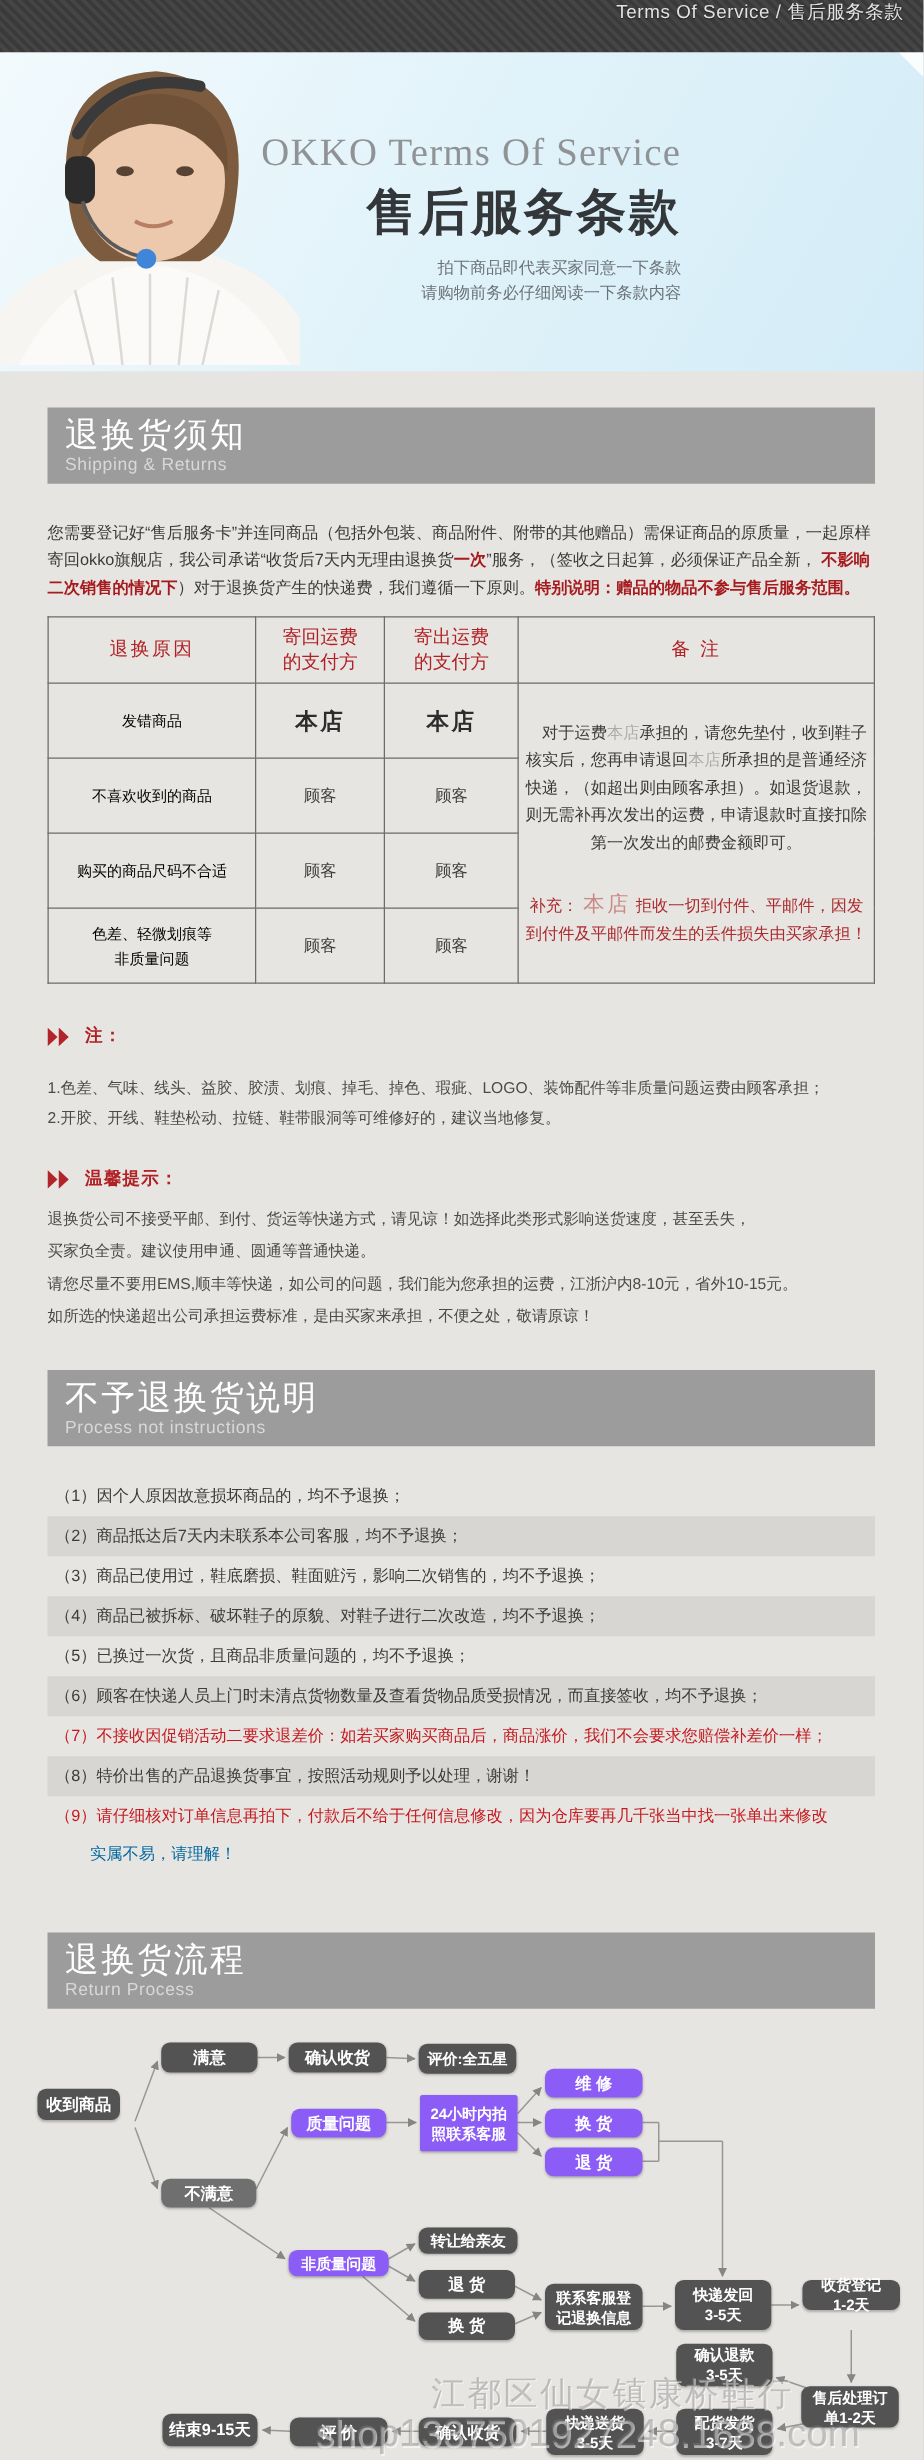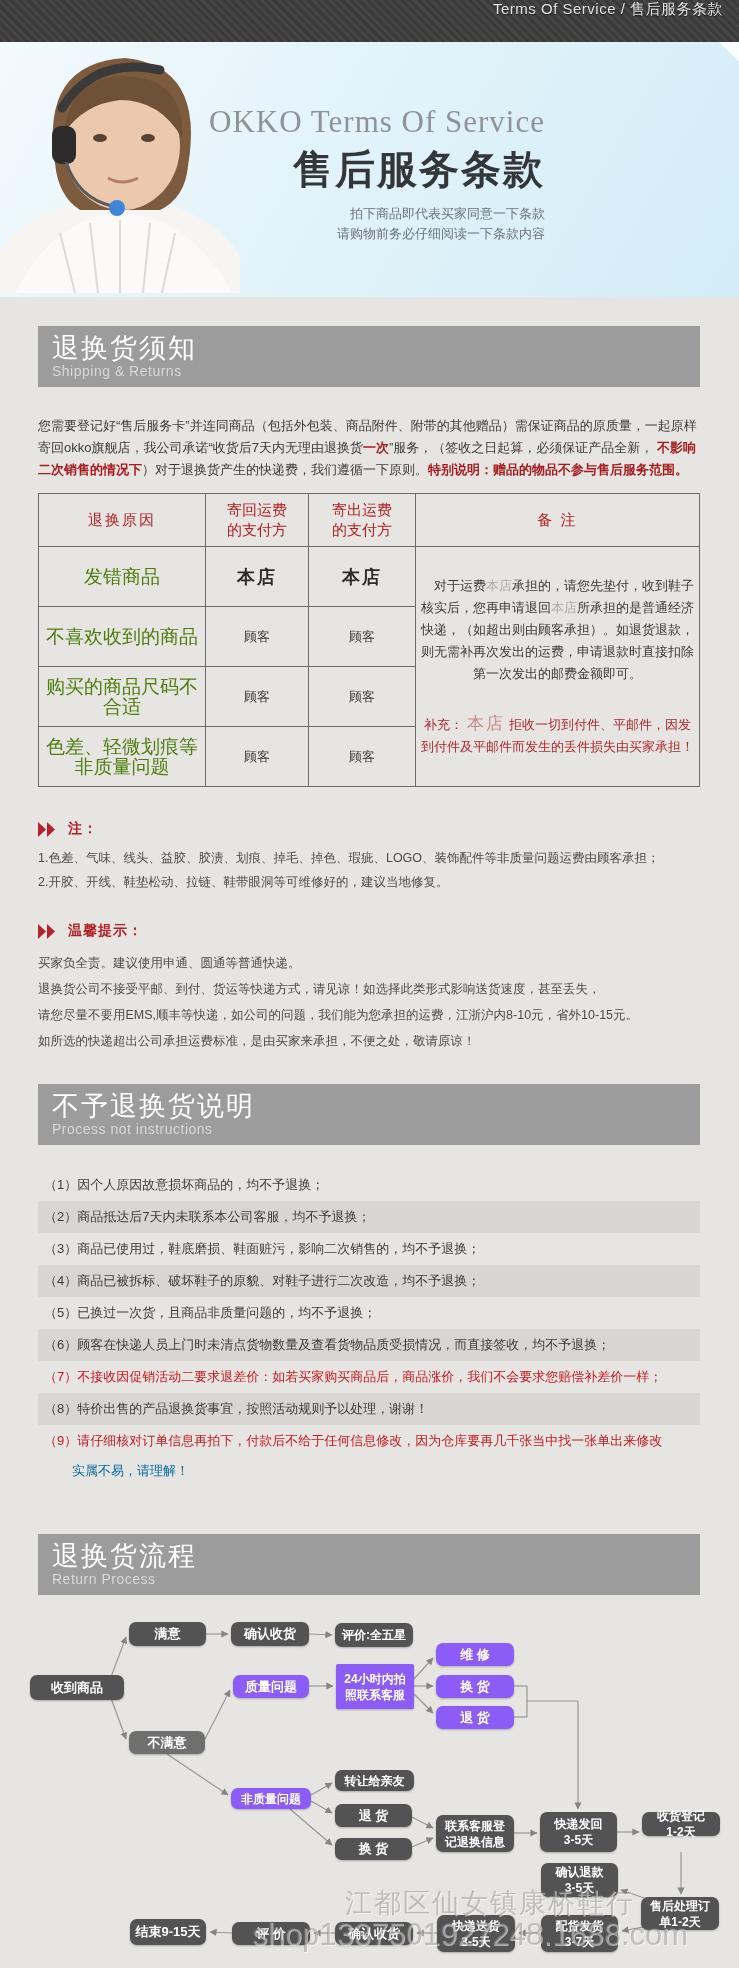--- a/index.html
+++ b/index.html
@@ -32,35 +32,35 @@
 
   
   .intro { margin-top:28px; font-size:13px; line-height:22px; color:#3a3a3a; }
   .red-bold { color:#a61b1e; font-weight:bold; }
 
   
   table.returns { width:100%; border-collapse:collapse; margin-top:12px; }
   table.returns td, table.returns th { border:1px solid #6b6b6b; text-align:center; vertical-align:middle; padding:6px 4px; }
   table.returns th { color:#b02024; font-weight:normal; font-size:15px; white-space:pre-line; line-height:20px; height:48px; }
   th.big-h { font-size:17px; letter-spacing:2px; }
-  td.reason { font-size:19px; color:#4d7c0f; white-space:pre-line; line-height:20px; height:60px;margin-left:20px; }
+  td.reason { font-size:12px; color:#000000; white-space:pre-line; line-height:20px; height:60px;margin-left:20px; }
   td.payer { font-size:13px; color:#3c3c3c; }
   td.payer-big { font-size:18px; color:#2c2c2c; font-weight:600; letter-spacing:2px; }
   td.remark-cell { text-align:left; vertical-align:top; padding:10px 12px; width:306px; }
   .remark-p { font-size:13px; line-height:22px; color:#3a3a3a; }
   .faded { color:#aeaca9; }
   .remark-sup { margin-top:28px; font-size:13px; line-height:22px; color:#ab2a2e; }
   .remark-sup .shop { font-size:17px; color:#c98a85; letter-spacing:2px; padding:0 4px; }
 
   
   .note-block { margin-top:33px; }
   .note-head { display:flex; align-items:center; gap:8px; }
   .chev { display:inline-block; line-height:0; }
   .note-title { color:#b02024; font-size:14px; font-weight:bold; letter-spacing:1px; }
-  .note-lines { margin-top:8px; font-size:12.5px; line-height:24px; color:#4a4a4a; }
+  .note-lines { margin-top:20px; font-size:12.5px; line-height:24px; color:#4a4a4a; }
   .tips-lines { margin-top:10px; font-size:12.5px; line-height:26px; color:#4a4a4a; }
 
   
   .nr-list { margin-top:24px; }
   .nr-item { font-size:13px; color:#3c3c3c; line-height:20px; padding:6px 6px; }
   .nr-item.band { background:#d8d6d3; }
   .nr-item.red { color:#c41a1f; }
   .nr-item2 { font-size:13px; color:#0369a1; line-height:20px; padding:4px 6px 10px 34px; }
 
   .gap-a { height:29px; } .gap-b { height:30px; } .gap-c { height:43px; }
@@ -187,22 +187,22 @@
       <div class="note-head">
         <span class="chev">
           <svg width="22" height="15" viewBox="0 0 22 15">
               <path d="M0,0 L8,7.5 L0,15 Z" fill="#b3242a"></path>
               <path d="M9,0 L17,7.5 L9,15 Z" fill="#b3242a"></path>
             </svg>
         </span>
         <span class="note-title">温馨提示：</span>
       </div>
       <div class="tips-lines">
+        <div>退换货公司不接受平邮、到付、货运等快递方式，请见谅！如选择此类形式影响送货速度，甚至丢失，</div>
         <div>买家负全责。建议使用申通、圆通等普通快递。</div>
-        <div>退换货公司不接受平邮、到付、货运等快递方式，请见谅！如选择此类形式影响送货速度，甚至丢失，</div>
         <div>请您尽量不要用EMS,顺丰等快递，如公司的问题，我们能为您承担的运费，江浙沪内8-10元，省外10-15元。</div>
         <div>如所选的快递超出公司承担运费标准，是由买家来承担，不便之处，敬请原谅！</div>
       </div>
     </div>
 
     <div class="gap-b"></div>
 
     <div class="secbar">
       <div class="t">不予退换货说明</div>
       <div class="s">Process not instructions</div>
@@ -262,21 +262,21 @@
         <line x1="681" y1="257" x2="681" y2="299" marker-end="url(#arr)"></line>
         <line x1="650" y1="305" x2="621" y2="295" marker-end="url(#arr)"></line>
         <line x1="648" y1="331" x2="622" y2="336" marker-end="url(#arr)"></line>
         <line x1="541" y1="338" x2="519" y2="338" marker-end="url(#arr)"></line>
         <line x1="437" y1="338" x2="417" y2="338" marker-end="url(#arr)"></line>
         <line x1="335" y1="338" x2="314" y2="338" marker-end="url(#arr)"></line>
         <line x1="232" y1="338" x2="210" y2="337" marker-end="url(#arr)"></line>
       </g>
     </svg>
 
-    <div class="fbox dark" style="left:30px;  top:80px;  width:94px; height:25px;">收到商品</div>
+    <div class="fbox dark" style="left:30px;  top:64px;  width:66px; height:25px;">收到商品</div>
     <div class="fbox dark" style="left:129px; top:27px;  width:77px; height:24px;">满意</div>
     <div class="fbox dark" style="left:231px; top:27px;  width:78px; height:24px;">确认收货</div>
     <div class="fbox dark sm" style="left:335px; top:28px; width:78px; height:24px;">评价:全五星</div>
     <div class="fbox light" style="left:436px; top:48px;  width:78px; height:23px;">维  修</div>
     <div class="fbox light" style="left:233px; top:80px;  width:76px; height:23px;">质量问题</div>
     <div class="fbox light sq sm" style="left:336px; top:69px; width:78px; height:45px;">24小时内拍
 照联系客服</div>
     <div class="fbox light" style="left:436px; top:80px;  width:78px; height:23px;">换  货</div>
     <div class="fbox light" style="left:436px; top:111px; width:78px; height:23px;">退  货</div>
     <div class="fbox mid" style="left:129px; top:136px; width:76px; height:23px;">不满意</div>

